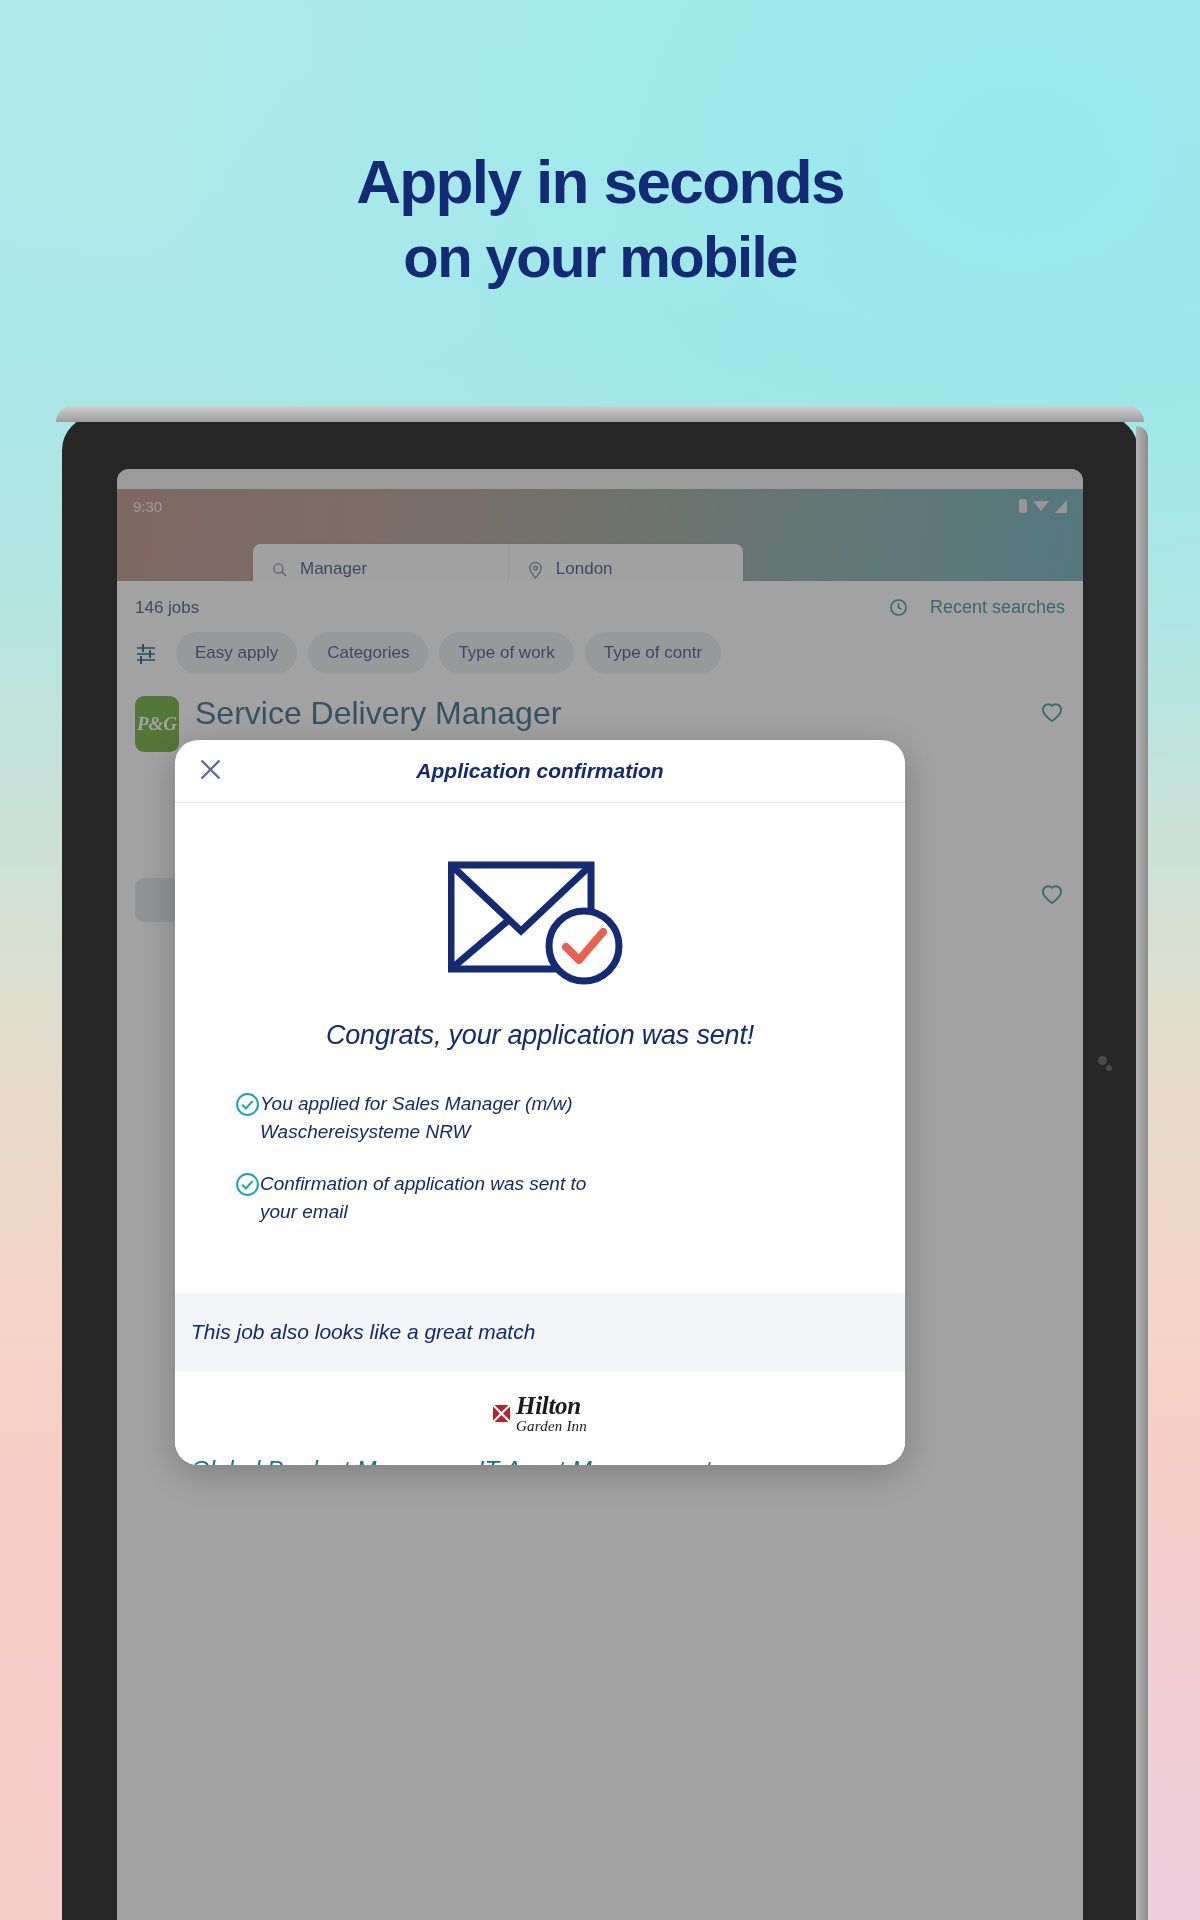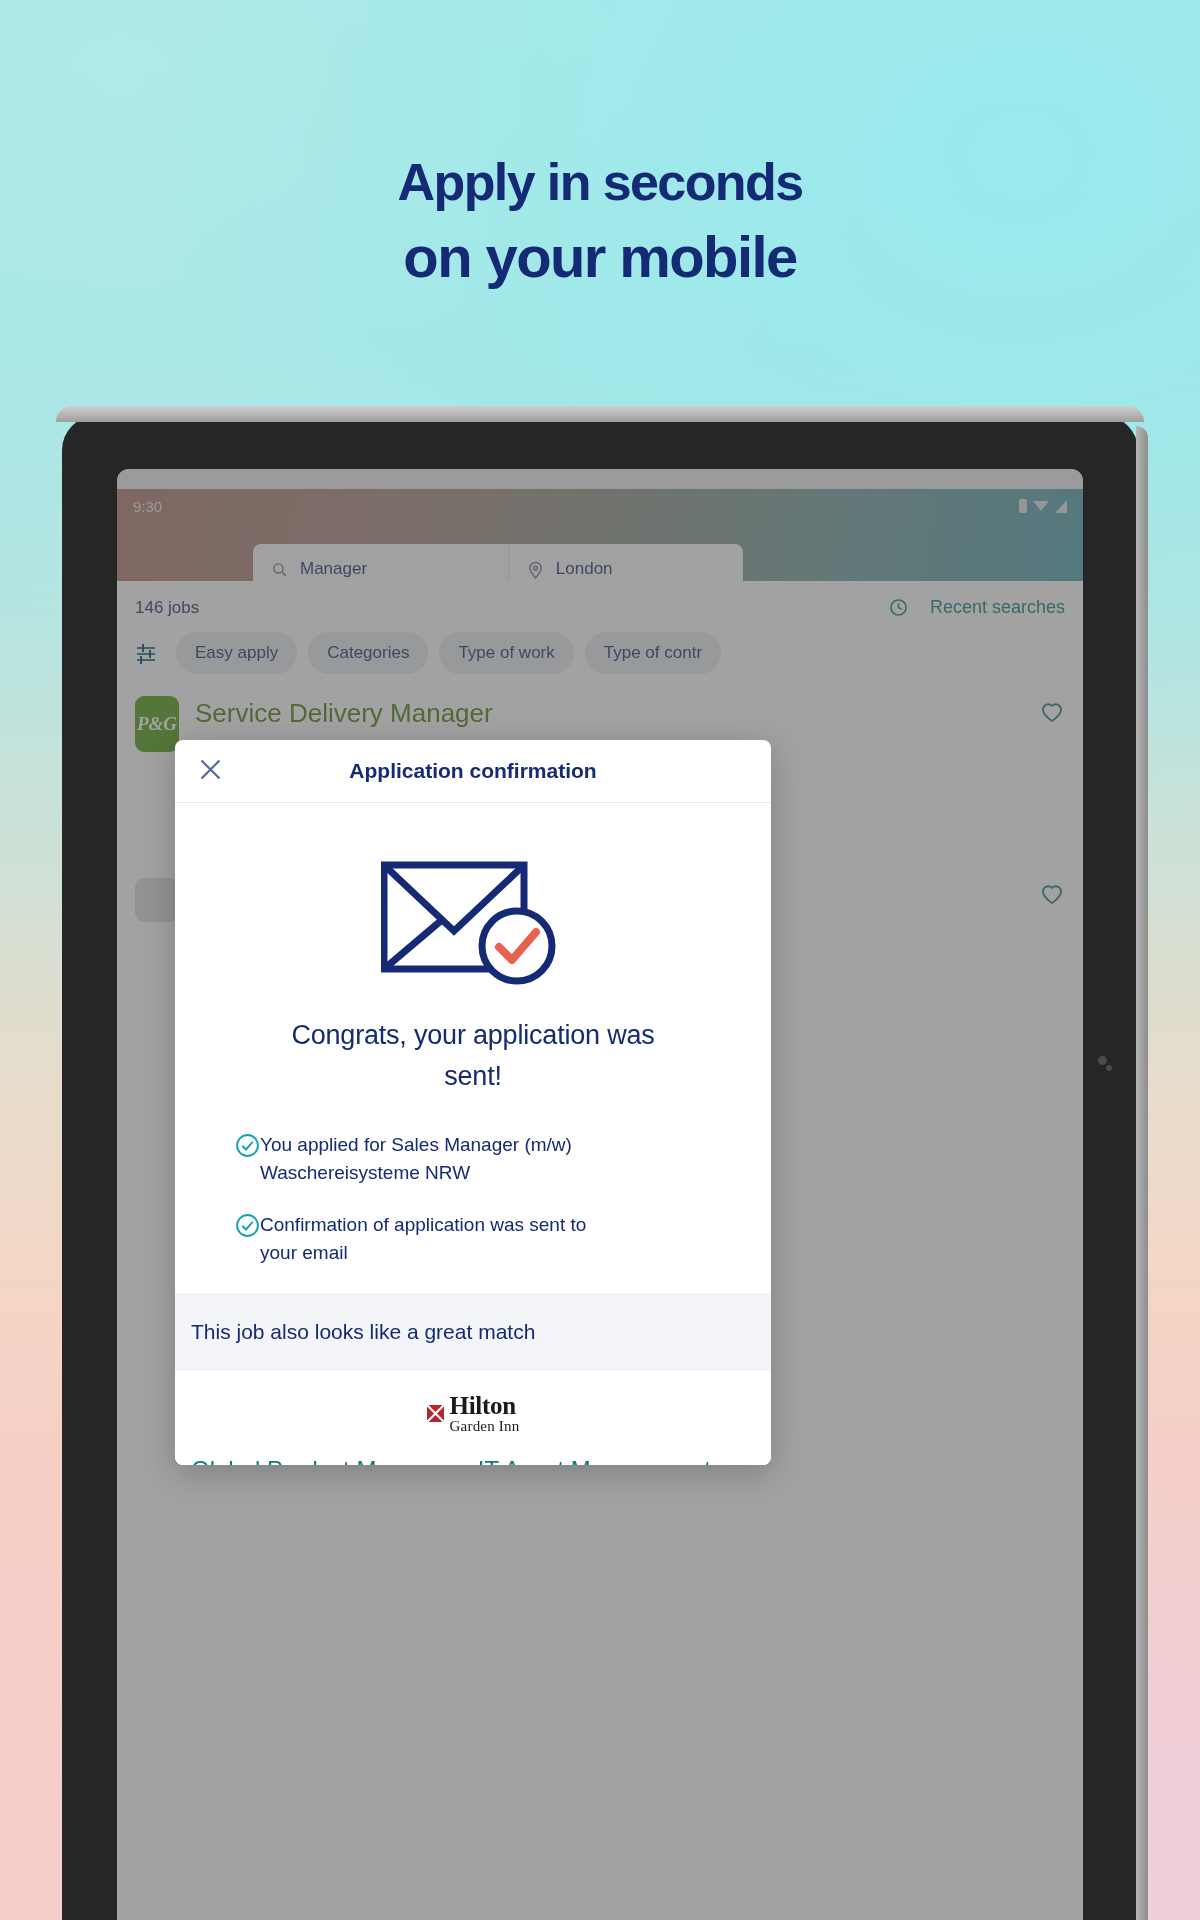--- a/index.html
+++ b/index.html
@@ -34,21 +34,21 @@
       radial-gradient(90% 45% at 12% 99%, rgba(248,206,200,.9) 0%, rgba(248,206,200,0) 62%),
       radial-gradient(90% 40% at 92% 96%, rgba(238,206,220,.85) 0%, rgba(238,206,220,0) 62%);
   }
 
   
   .headline {
     position:absolute; left:0; right:0; top:144px;
     text-align:center; color:#152a75;
     font-weight:bold; letter-spacing:-1.6px;
   }
-  .headline .l1 { display:block; font-size:52px; line-height:76px; }
+  .headline .l1 { display:block; font-size:62px; line-height:76px; }
   .headline .l2 { display:block; font-size:58px; line-height:74px; font-weight:bold; }
 
   
   .tablet {
     position:absolute; left:62px; top:416px; width:1076px; height:1540px;
     background:#262626;
     border-radius:34px 34px 0 0;
     box-shadow:0 -2px 0 2px rgba(255,255,255,.0);
   }
   .tablet-topedge {
@@ -115,37 +115,38 @@
     color:#1f2f6b; font-size:17px; white-space:nowrap;
   }
   .chip-ico { padding:6px 4px 0 4px; }
 
   .job-card { display:flex; gap:16px; padding:18px 18px 0 18px; align-items:flex-start; }
   .logo-pg {
     width:44px; height:56px; border-radius:9px; flex:0 0 auto;
     background:#4b9c11; color:#fff; display:flex; align-items:center; justify-content:center;
     font-family:"Liberation Serif", serif; font-style:italic; font-weight:bold; font-size:19px;
   }
-  .job-title { color:#4d7c0f; font-size:26px; line-height:34px; flex:1; }
+  .job-title { color:#0c4a6e; font-size:32px; line-height:34px; flex:1; }
   .heart { flex:0 0 auto; margin-top:4px; }
 
   .job-meta { padding:6px 18px 0 76px; }
   .job-company { color:#1f2f6b; font-size:19px; line-height:32px; }
   .meta-line { display:flex; align-items:center; gap:10px; color:#1f2f6b; font-size:19px; line-height:34px; }
   .job-card2 { display:flex; gap:16px; padding:20px 18px 0 18px; align-items:flex-start; }
   .logo-alt { width:44px; height:44px; border-radius:9px; background:#d9dde0; flex:0 0 auto; }
 
   
   .scrim { position:absolute; inset:0; background:rgba(90,90,90,.56); }
 
   
   .modal {
-    position:absolute; left:175px; top:740px; width:596px; height:725px;
-    background:#fff; border-radius:8px; overflow:hidden;
+    position:absolute; left:175px; top:740px; width:730px; height:725px;
+    background:#fff; border-radius:23px; overflow:hidden;
     box-shadow:0 8px 34px rgba(0,0,0,.22);
+    font-style:italic;
   }
   .modal-head {
     height:63px; display:flex; align-items:center; padding:0 22px;
     border-bottom:1px solid #e9e9ef; position:relative;
   }
   .modal-title {
     position:absolute; left:0; right:0; text-align:center;
     color:#152a75; font-size:21px; font-weight:bold;
   }
   .close-btn { position:relative; z-index:2; cursor:pointer; }

